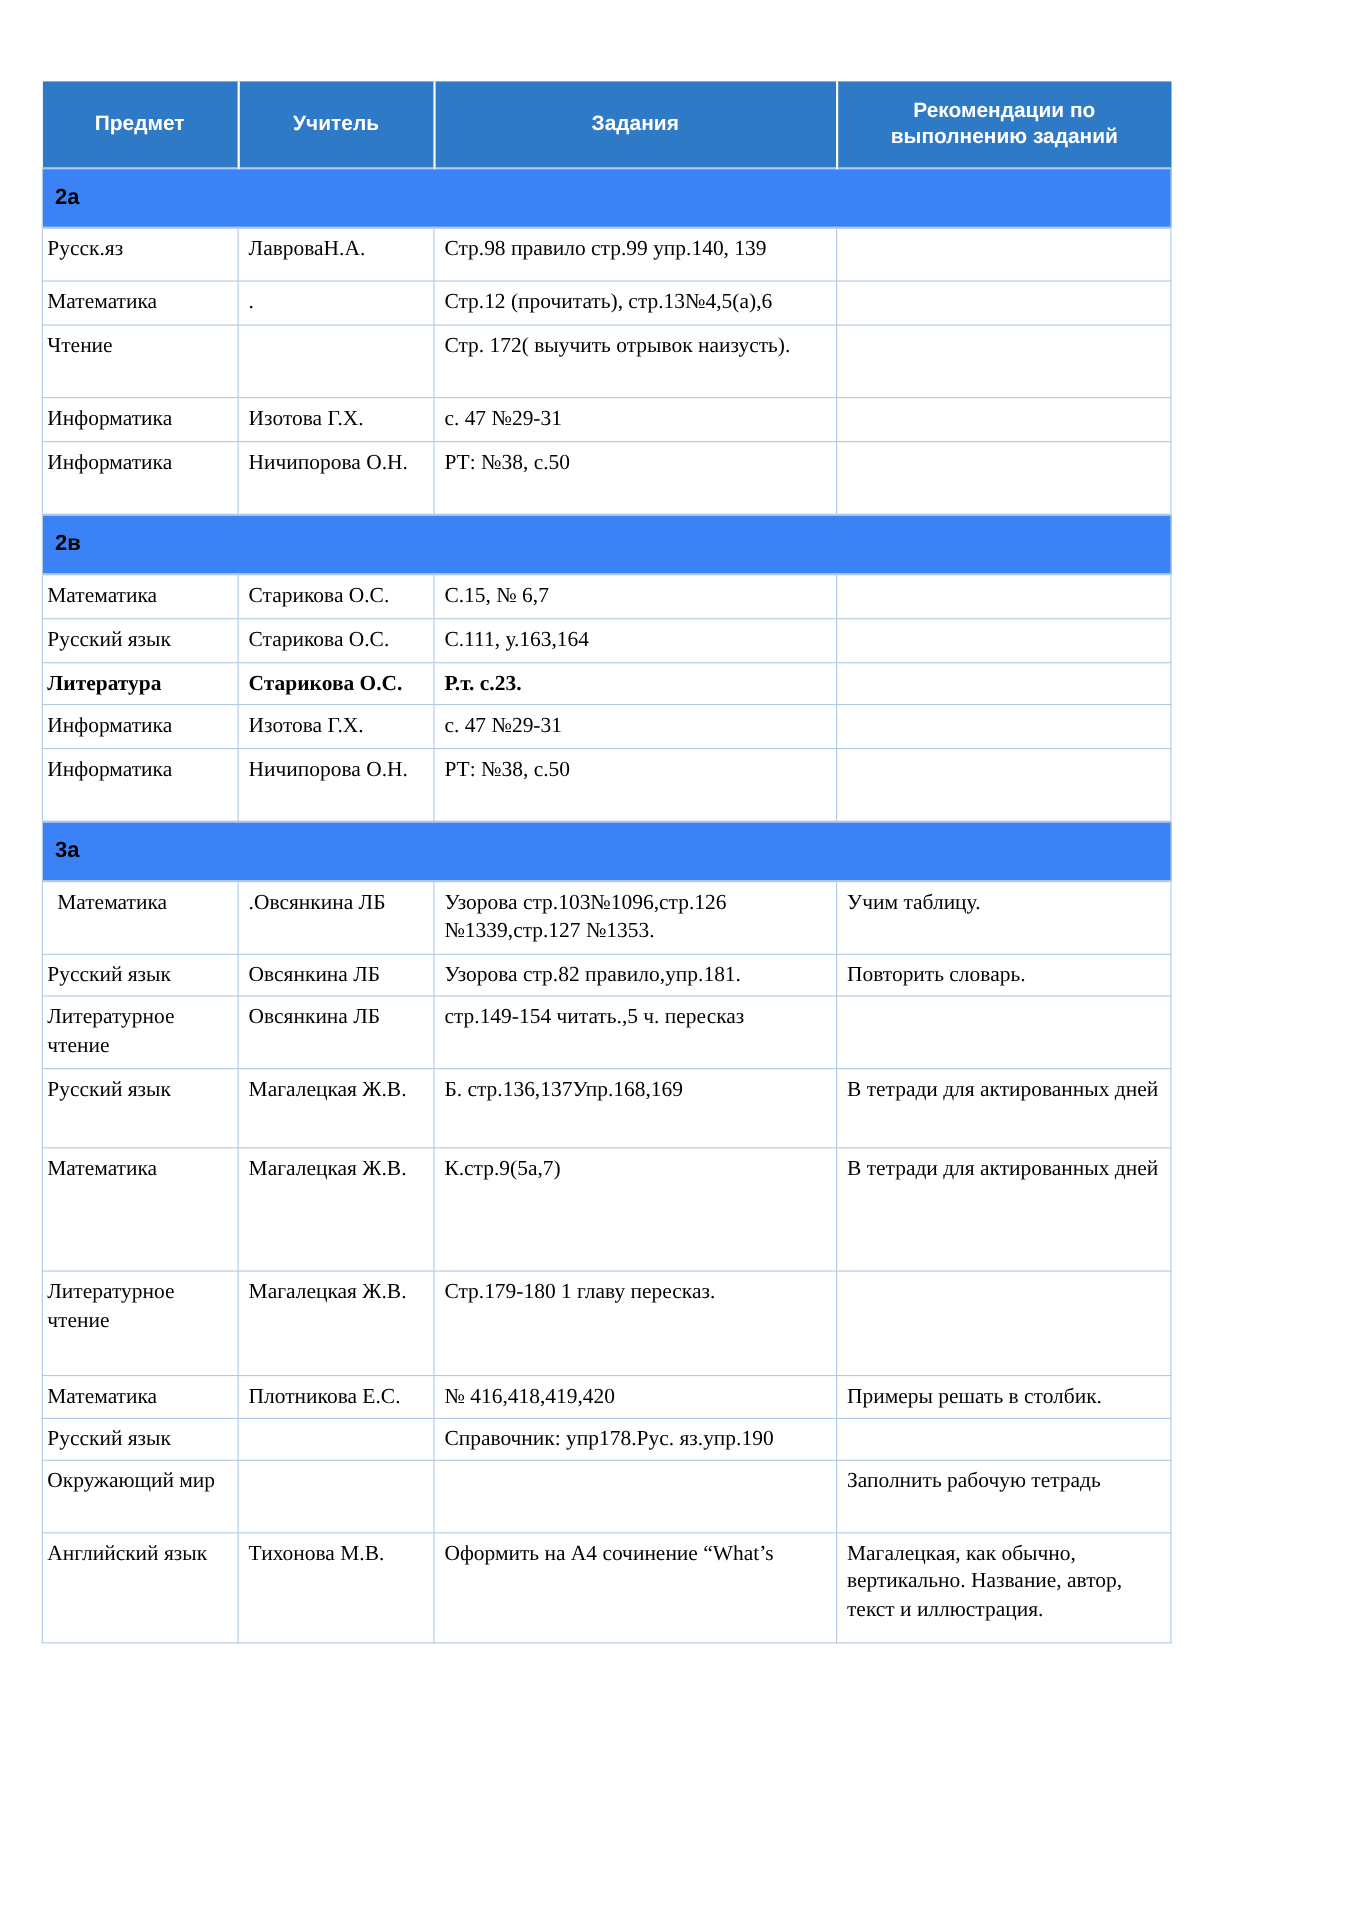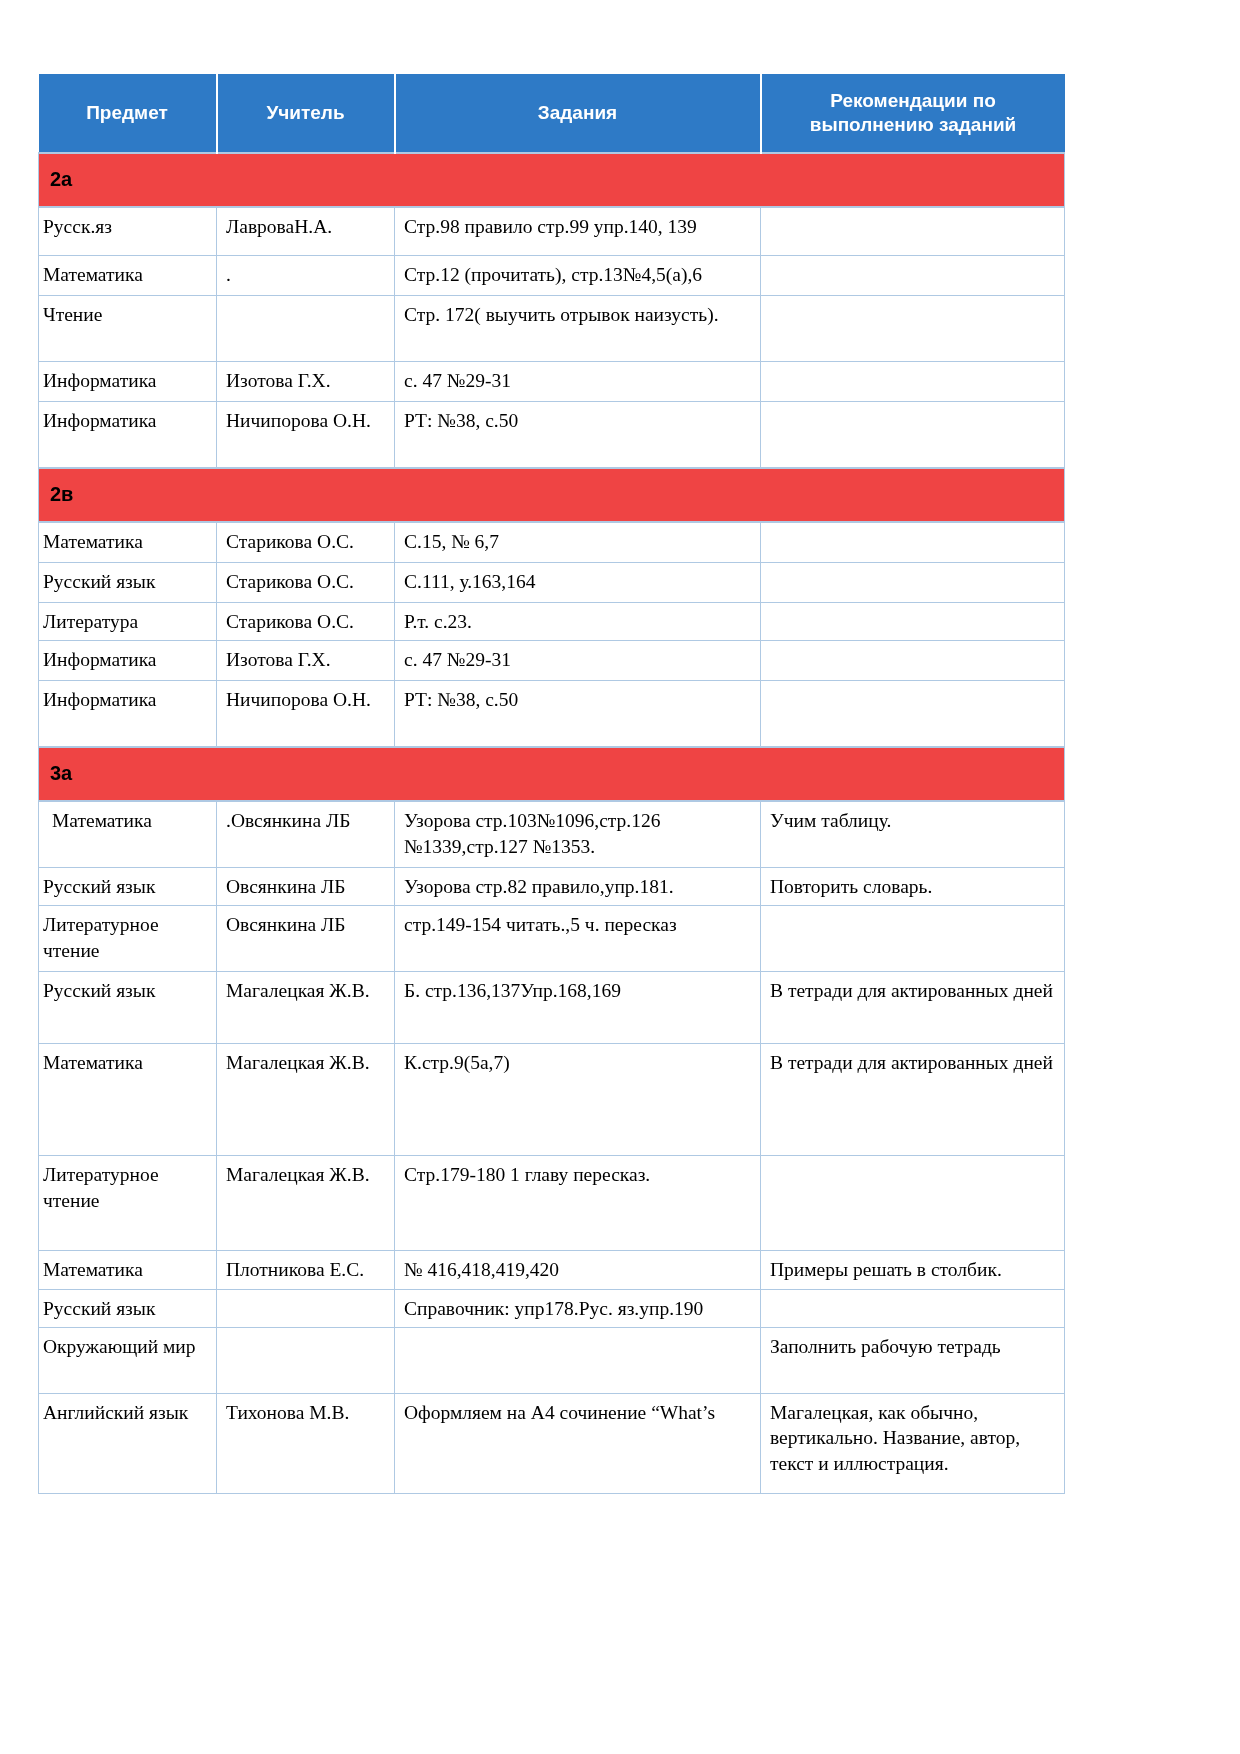--- a/index.html
+++ b/index.html
@@ -64,21 +64,21 @@
     border-left: 1px solid #AFC9E3;
     border-right: 1px solid #AFC9E3;
     border-top: 2px solid #AFC9E3;
     border-bottom: 2px solid #AFC9E3;
     font-family: "Liberation Sans", "DejaVu Sans", sans-serif;
     font-weight: bold;
     font-size: 20px;
     color: #000000;
     padding: 12px 8px 14px 11px;
     vertical-align: middle;
-    background: #ef4444;
+    background: #3b82f6;
   }
   tr.data-row td.cell-subject { padding-left: 4px; }
   tr.data-row td.cell-indent { padding-left: 13px; }
 </style>
 </head>
 <body>
 
 <div class="page">
   <table class="hw">
     <colgroup>
@@ -137,21 +137,21 @@
           <td class="cell-teacher">Старикова О.С.</td>
           <td class="cell-tasks">С.15, № 6,7</td>
           <td class="cell-recs"></td>
         </tr>
         <tr class="data-row" style="height: 40px;">
           <td class="cell-subject">Русский язык</td>
           <td class="cell-teacher">Старикова О.С.</td>
           <td class="cell-tasks">С.111, у.163,164</td>
           <td class="cell-recs"></td>
         </tr>
-        <tr class="data-row" style="height: 38px;">
+        <tr class="data-row" style="height: 38px; font-weight: bold;">
           <td class="cell-subject">Литература</td>
           <td class="cell-teacher">Старикова О.С.</td>
           <td class="cell-tasks">Р.т. с.23.</td>
           <td class="cell-recs"></td>
         </tr>
         <tr class="data-row" style="height: 40px;">
           <td class="cell-subject">Информатика</td>
           <td class="cell-teacher">Изотова Г.Х.</td>
           <td class="cell-tasks">с. 47 №29-31</td>
           <td class="cell-recs"></td>
@@ -215,18 +215,18 @@
         </tr>
         <tr class="data-row" style="height: 66px;">
           <td class="cell-subject">Окружающий мир</td>
           <td class="cell-teacher"></td>
           <td class="cell-tasks"></td>
           <td class="cell-recs">Заполнить рабочую тетрадь</td>
         </tr>
         <tr class="data-row" style="height: 100px;">
           <td class="cell-subject">Английский язык</td>
           <td class="cell-teacher">Тихонова М.В.</td>
-          <td class="cell-tasks">Оформляем на А4 сочинение “What’s</td>
+          <td class="cell-tasks">Оформить на А4 сочинение “What’s</td>
           <td class="cell-recs">Магалецкая, как обычно, вертикально. Название, автор, текст и иллюстрация.</td>
         </tr>
       </tbody>
   </table>
 </div>
 
 </body></html>

